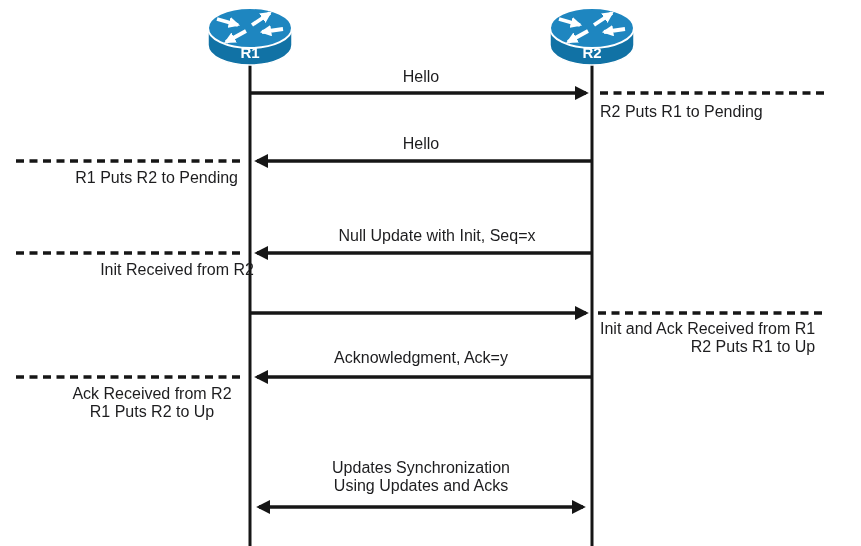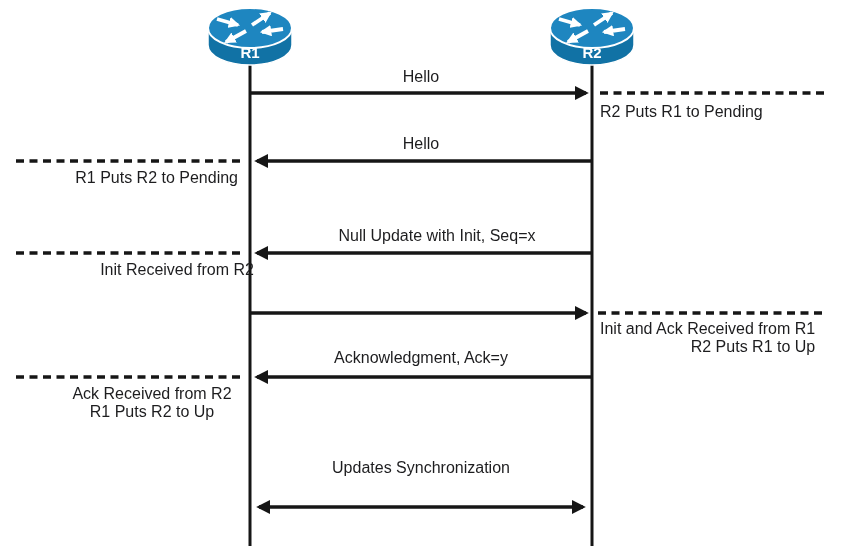--- a/index.html
+++ b/index.html
@@ -86,20 +86,21 @@
       <text x="0" y="58" text-anchor="middle" font-size="15" font-weight="bold" fill="#ffffff">R2</text>
     </g>
   </svg>
 
   <div class="lbl center" style="left:250px; top:68px; width:342px;">Hello</div>
   <div class="lbl center" style="left:250px; top:135px; width:342px;">Hello</div>
   <div class="lbl center" style="left:250px; top:227px; width:342px;margin-left:16px;">Null Update with Init, Seq=x</div>
   <div class="lbl center" style="left:250px; top:349px; width:342px;">Acknowledgment, Ack=y</div>
   <div class="lbl center" style="left:250px; top:459px; width:342px;">
     <div>Updates Synchronization</div>
+    <div>Using Updates and Acks</div>
   </div>
 
   <div class="lbl left" style="left:600px; top:103px;">R2 Puts R1 to Pending</div>
   <div class="lbl right" style="left:0px; top:169px; width:238px;">R1 Puts R2 to Pending</div>
   <div class="lbl right" style="left:0px; top:261px; width:238px;margin-left:16px;">Init Received from R2</div>
   <div class="lbl left" style="left:600px; top:320px;">
     <div>Init and Ack Received from R1</div>
     <div>R2 Puts R1 to Up</div>
   </div>
   <div class="lbl center" style="left:34px; top:385px; width:236px;">

